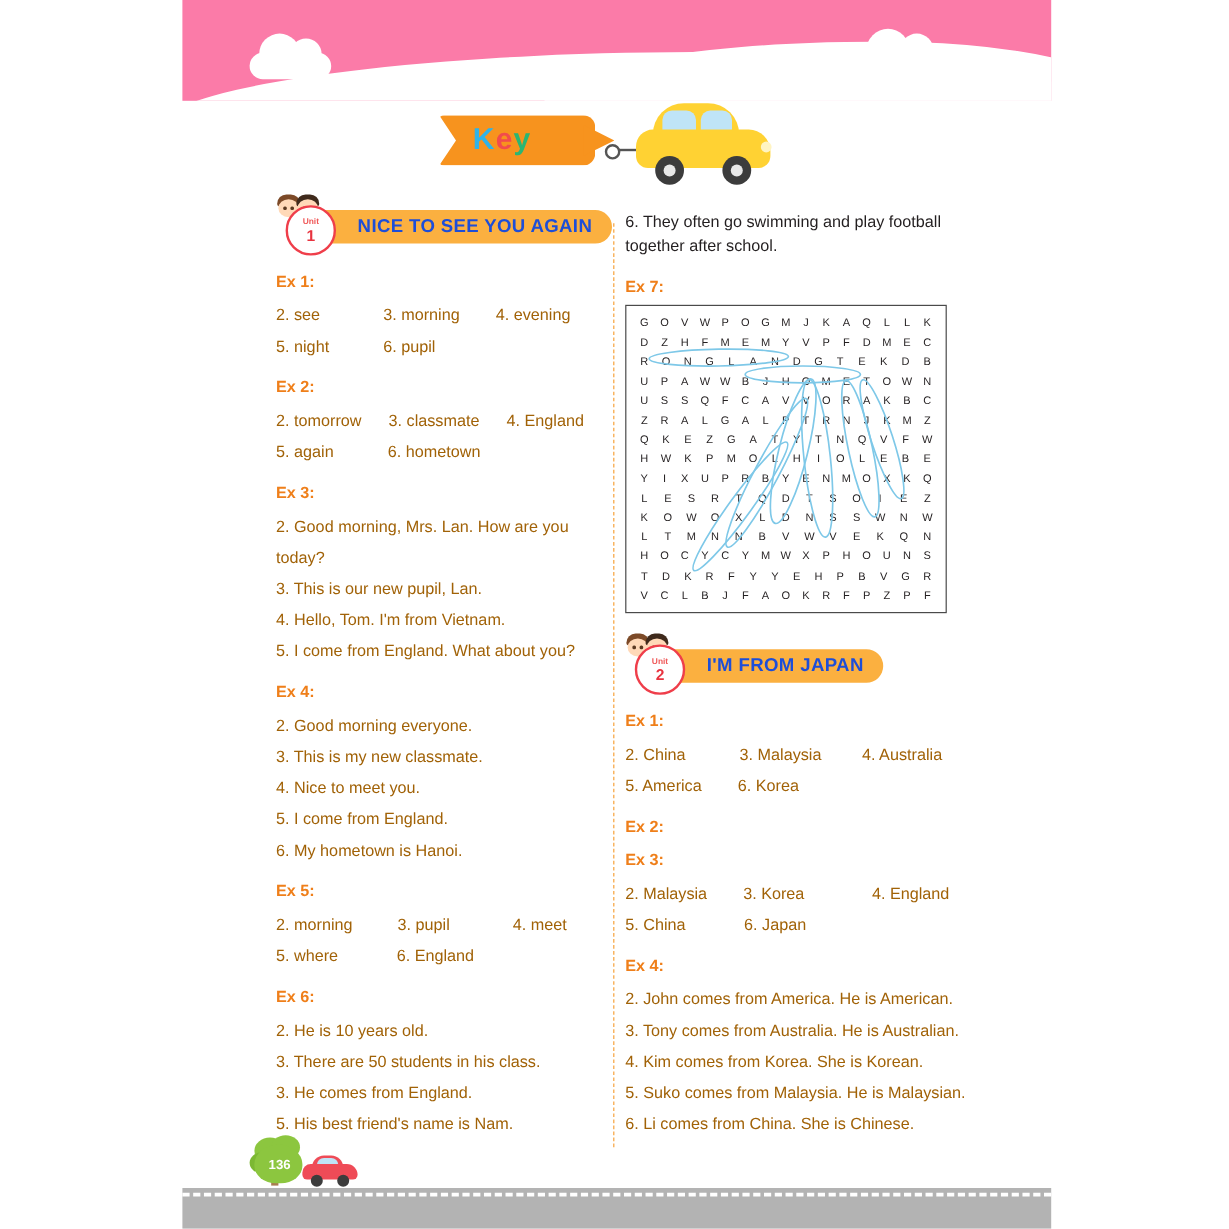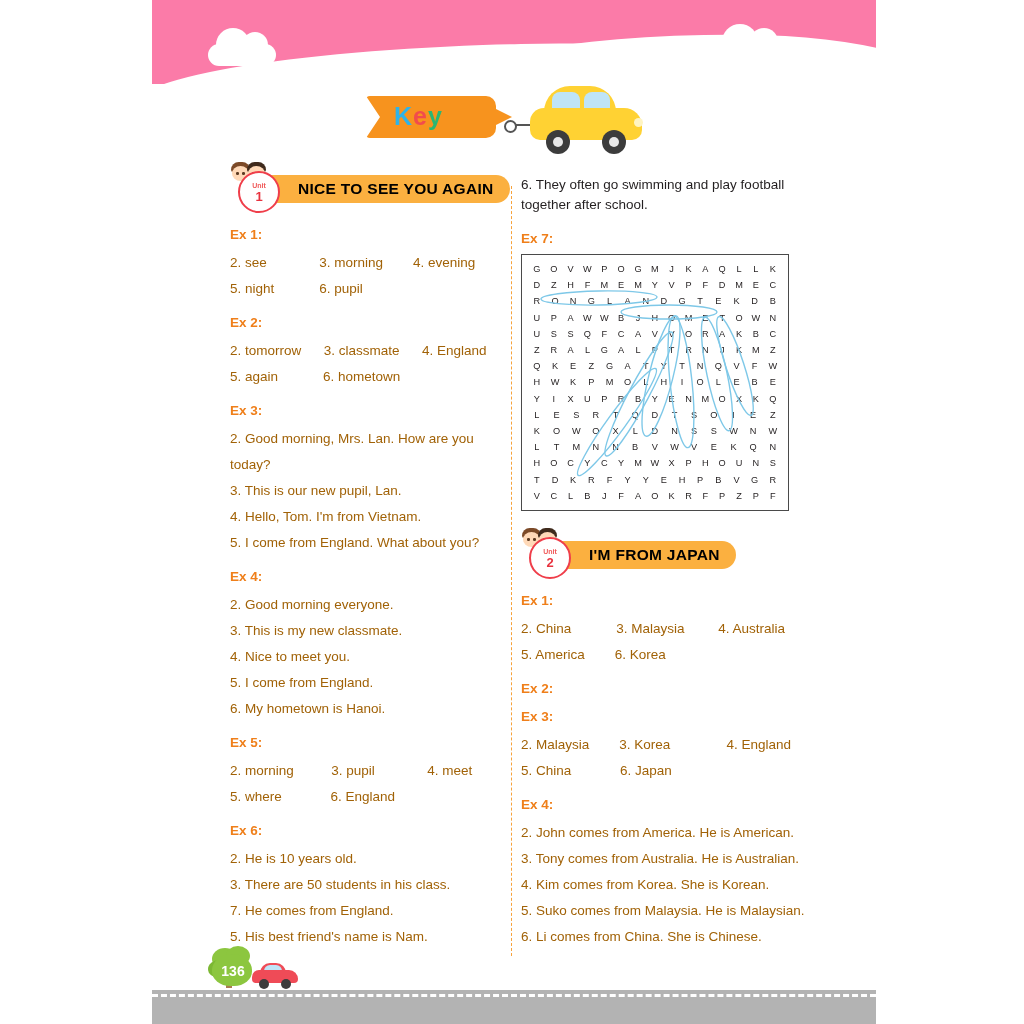--- a/index.html
+++ b/index.html
@@ -206,21 +206,21 @@
     left: 26px;
     top: 0;
     height: 28px;
     background: #fbb040;
     border-radius: 6px 14px 14px 6px;
     display: flex;
     align-items: center;
     padding: 0 16px 0 42px;
   }
   .unit-banner .title {
-    color: #000000;
+    color: #1d4ed8;
     font-size: 15.5px;
     font-weight: bold;
     letter-spacing: .3px;
     white-space: nowrap;
   }
   .unit-badge {
     position: absolute;
     left: 8px;
     top: -4px;
     width: 38px;
@@ -342,21 +342,21 @@
     height: 0;
     border-top: 3px dashed #ffffff;
   }
   .page-num {
     position: absolute;
     left: 216px;
     top: 958px;
     width: 34px;
     height: 26px;
     color: #ffffff;
-    font-size: 14px;
+    font-size: 11px;
     font-weight: bold;
     display: flex;
     align-items: center;
     justify-content: center;
   }
   .page-num-bg {
     position: absolute;
     left: 212px;
     top: 954px;
     width: 40px;
@@ -501,21 +501,21 @@
     <div class="line wrap">5. I come from England.</div>
     <div class="line wrap">6. My hometown is Hanoi.</div>
 
     <div class="ex-label">Ex 5:</div>
     <div class="line">2. morning          3. pupil              4. meet</div>
     <div class="line">5. where             6. England</div>
 
     <div class="ex-label">Ex 6:</div>
     <div class="line wrap">2. He is 10 years old.</div>
     <div class="line wrap">3. There are 50 students in his class.</div>
-    <div class="line wrap">7. He comes from England.</div>
+    <div class="line wrap">3. He comes from England.</div>
     <div class="line wrap">5. His best friend's name is Nam.</div>
   </div>
 
   <div class="col-right">
 
     <div class="intro-line">6. They often go swimming and play football together after school.</div>
 
     <div class="ex-label first">Ex 7:</div>
 
     <div class="ws-wrap">

